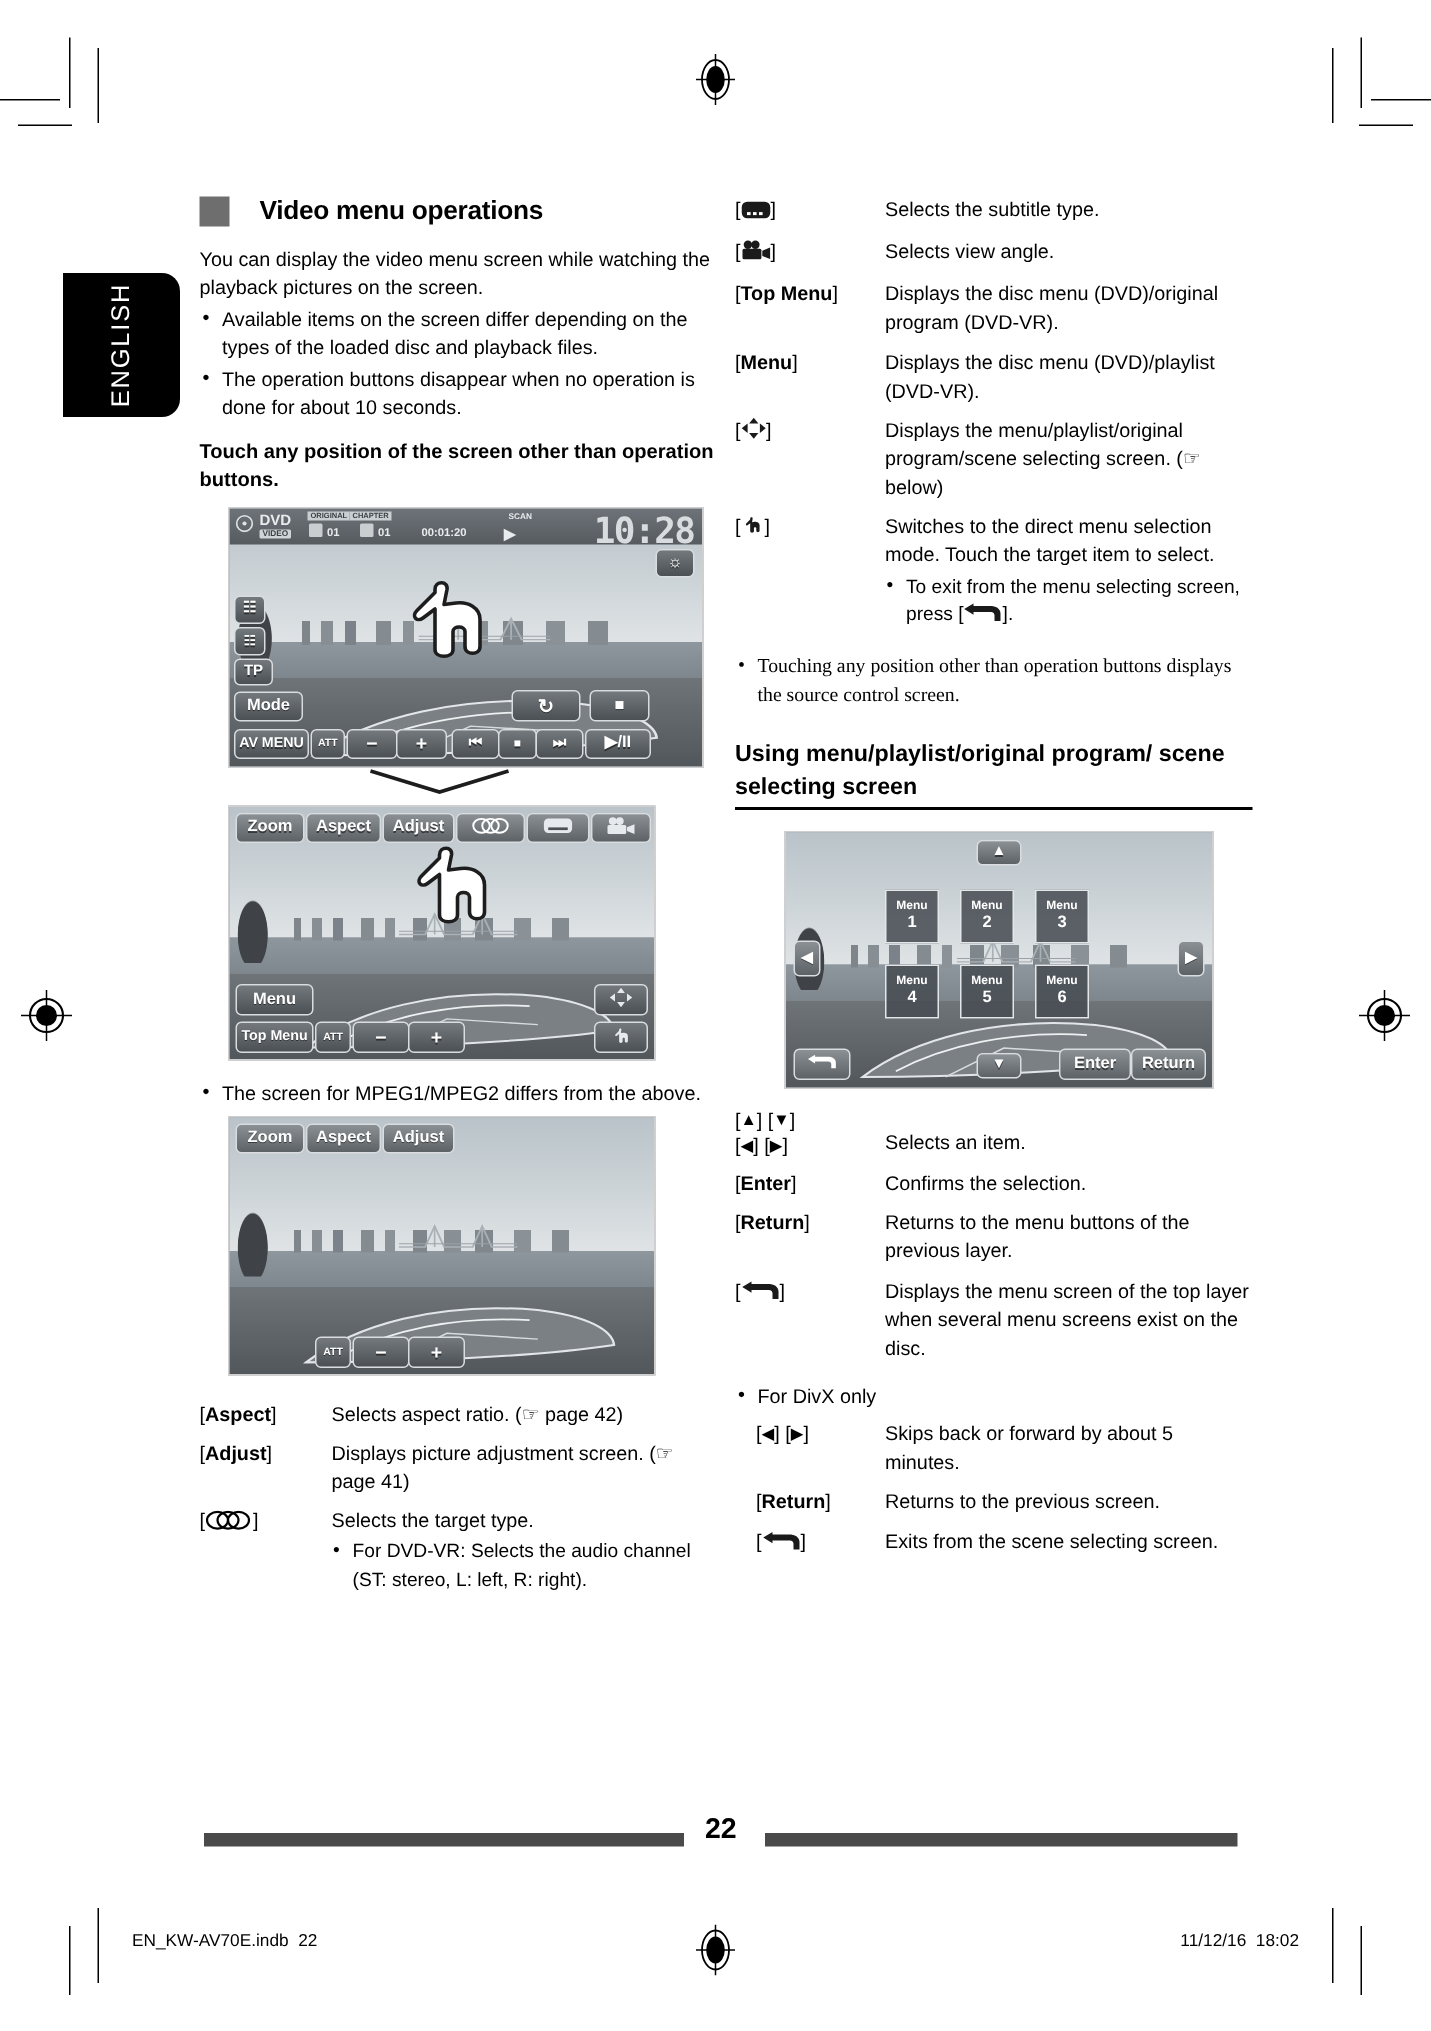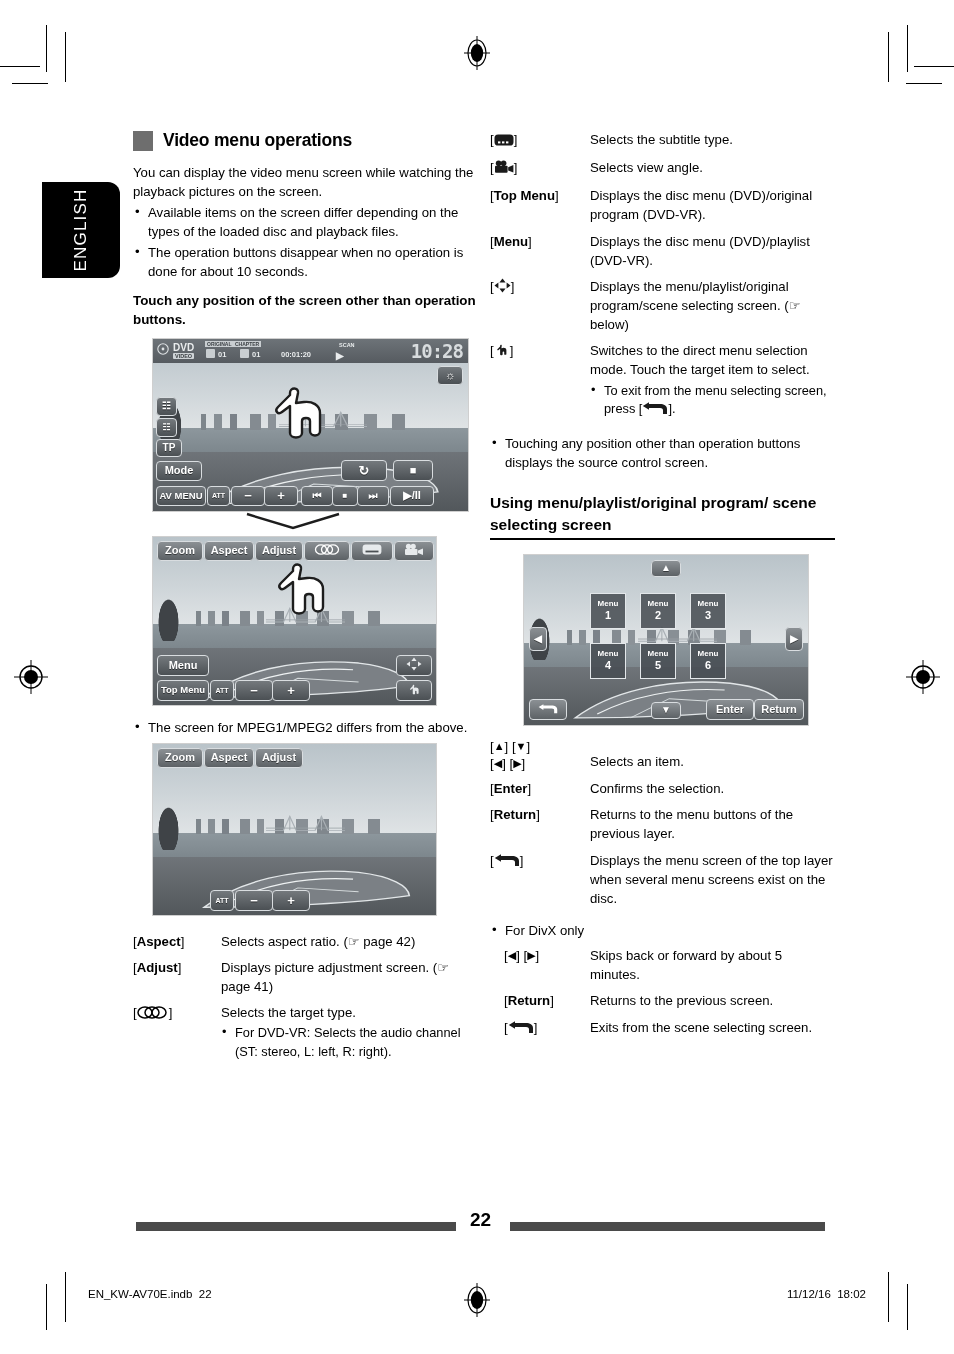--- a/index.html
+++ b/index.html
@@ -26,21 +26,21 @@
     color:#fff;font-size:17px;letter-spacing:1.2px;white-space:nowrap;
     font-family:"Liberation Sans", sans-serif;
   }
 
   
   .col{position:absolute;top:130px;width:345px;}
   .col-left{left:133px;}
   .col-right{left:490px;}
 
   
-  .h-main{display:flex;align-items:center;gap:10px;margin:0 0 12px 0;text-align:center;}
+  .h-main{display:flex;align-items:center;gap:20px;margin:0 0 12px 0;text-align:center;}
   .h-square{width:20px;height:20px;background:#6e6e6e;flex:none;}
   .h-main-text{font-size:17.5px;font-weight:bold;letter-spacing:-0.2px;}
   .h-sub{
     font-size:15.5px;font-weight:bold;line-height:1.45;
     border-bottom:2px solid #000;display:inline-block;
     padding-bottom:1px;margin-bottom:10px;
   }
 
   p.body{font-size:13.2px;line-height:1.45;margin:0 0 2px 0;}
   p.bold{font-size:13.4px;font-weight:bold;line-height:1.45;margin:10px 0 8px 0;}
@@ -101,21 +101,21 @@
     font-size:9.5px;font-weight:bold;line-height:1;
     display:flex;align-items:center;justify-content:center;
     text-shadow:0 1px 0 rgba(0,0,0,.5);
     background-image:linear-gradient(180deg,#74797d 0%,#4b5054 100%);
   }
   .btn.lite{background-image:linear-gradient(180deg,#8b9094 0%,#5d6266 100%);}
 
   .statusbar{position:absolute;left:0;right:0;top:0;height:24px;
     background:linear-gradient(180deg,#6d7378 0%,#565b60 100%);color:#e9eced;}
   .statusbar .sb{position:absolute;font-size:7.5px;font-weight:bold;}
-  .clock{position:absolute;right:5px;top:1px;font-size:19px;font-weight:bold;
+  .clock{position:absolute;right:5px;top:1px;font-size:24px;font-weight:bold;
     color:#d8dcde;letter-spacing:-1px;font-family:"DejaVu Sans Mono",monospace;}
 
   .handcursor{position:absolute;width:56px;height:62px;}
 
   
   .mbtn{
     position:absolute;background:rgba(70,76,81,.86);border:1.5px solid #e3e7ea;
     color:#fff;font-size:8px;font-weight:bold;text-align:center;
     display:flex;flex-direction:column;align-items:center;justify-content:center;
     line-height:1.25;
@@ -474,21 +474,21 @@
           <ul class="bul2">
             <li>To exit from the menu selecting screen, press [<span class="ico"><svg width="26" height="13" viewBox="0 0 26 13">
                       <path d="M25,12 L25,7 C25,3.6 21.8,2 18,2 L7,2 L7,0.3 L0.8,4 L7,7.8 L7,6 L18,6 C20.3,6 21,7 21,8.4 L21,12 Z" fill="#1a1a1a"></path>
                     </svg></span>].</li>
           </ul>
         </td>
       </tr>
     </tbody>
       </table>
 
-    <ul class="bul" style="margin-top:6px;">
+    <ul class="bul" style="margin-top:6px;font-family:Liberation Serif, serif;">
       <li>Touching any position other than operation buttons displays the source control screen.</li>
     </ul>
 
     <div style="margin-top:20px;">
       <div class="h-sub">Using menu/playlist/original program/ scene selecting screen</div>
     </div>
 
     <div class="shot" style="width:284px;height:170px;margin:4px 0 0 33px;">
       <div class="sky"></div>
       <div class="water"></div>

